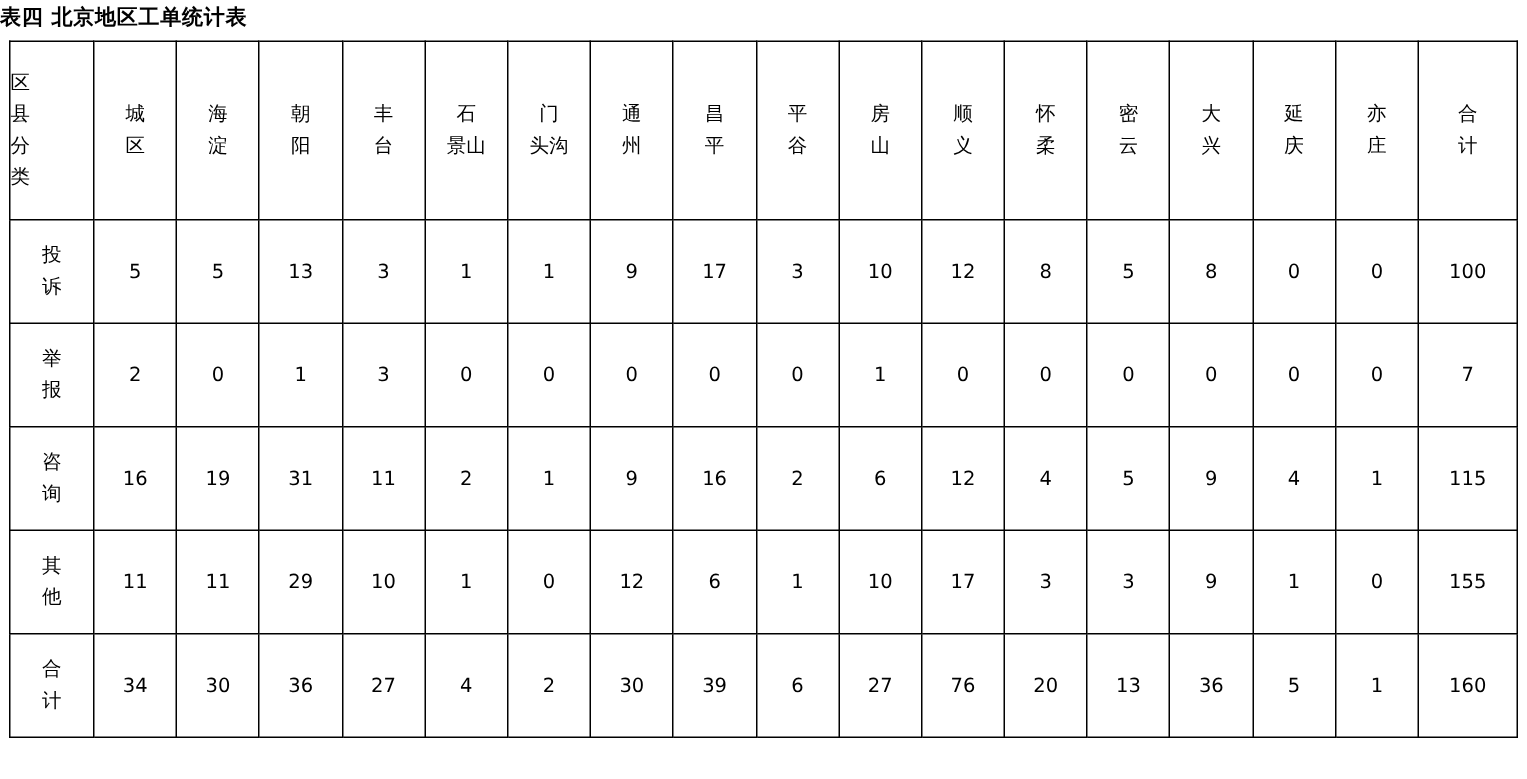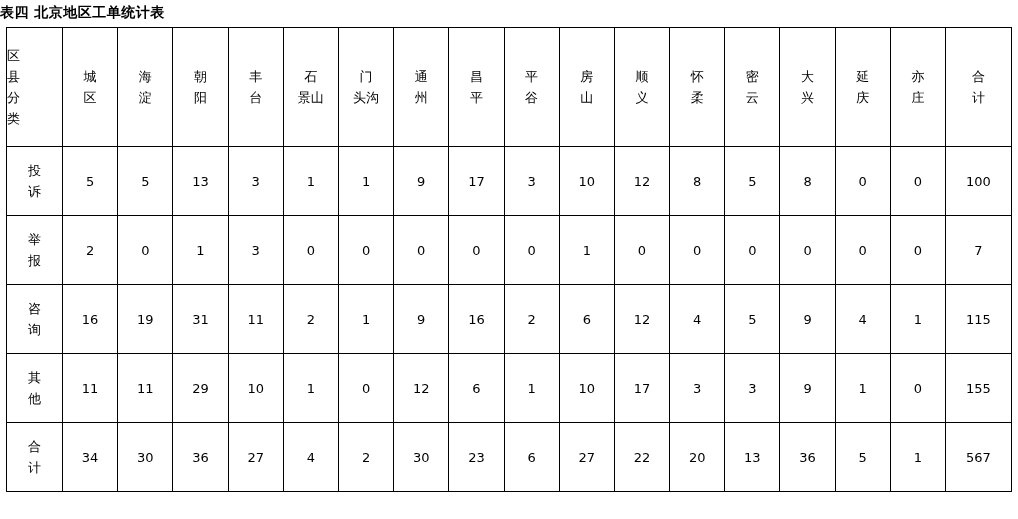--- a/index.html
+++ b/index.html
@@ -284,27 +284,27 @@
             <span class="row-label">合
 计</span>
           </td>
         <td class="num">34</td>
         <td class="num">30</td>
         <td class="num">36</td>
         <td class="num">27</td>
         <td class="num">4</td>
         <td class="num">2</td>
         <td class="num">30</td>
-        <td class="num">23</td>
+        <td class="num">39</td>
         <td class="num">6</td>
         <td class="num">27</td>
-        <td class="num">22</td>
+        <td class="num">76</td>
         <td class="num">20</td>
         <td class="num">13</td>
         <td class="num">36</td>
         <td class="num">5</td>
         <td class="num">1</td>
-        <td class="num">567</td>
+        <td class="num">160</td>
       </tr>
     </tbody>
   </table>
 
 </div>
 
 </body></html>

